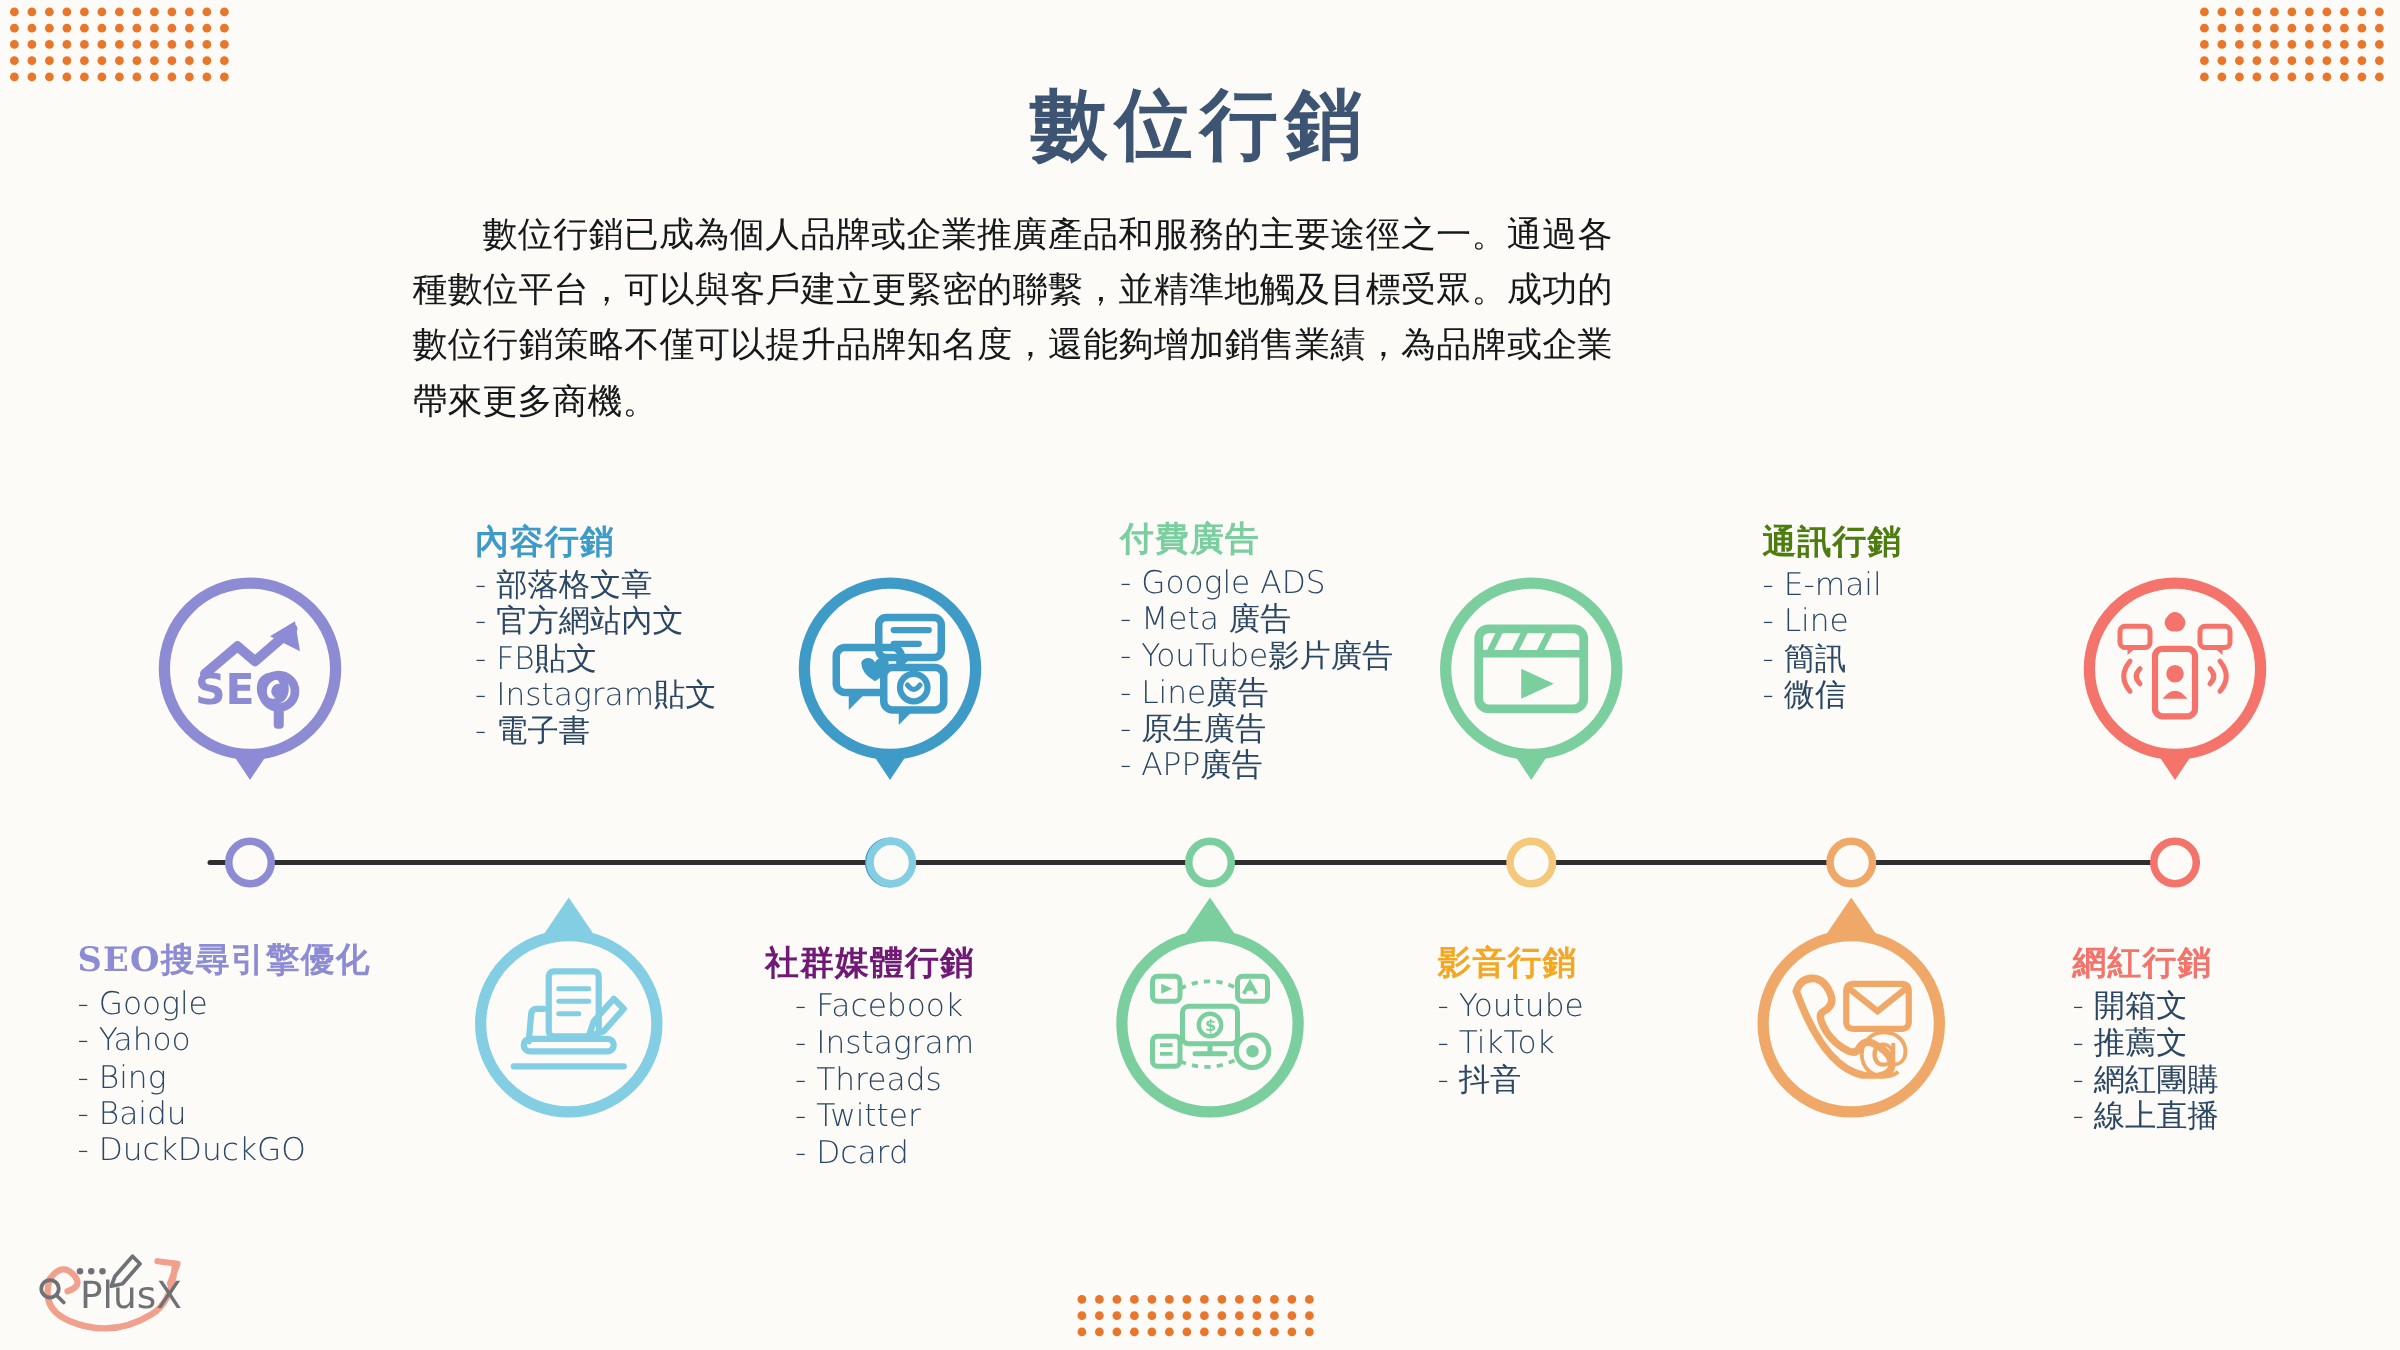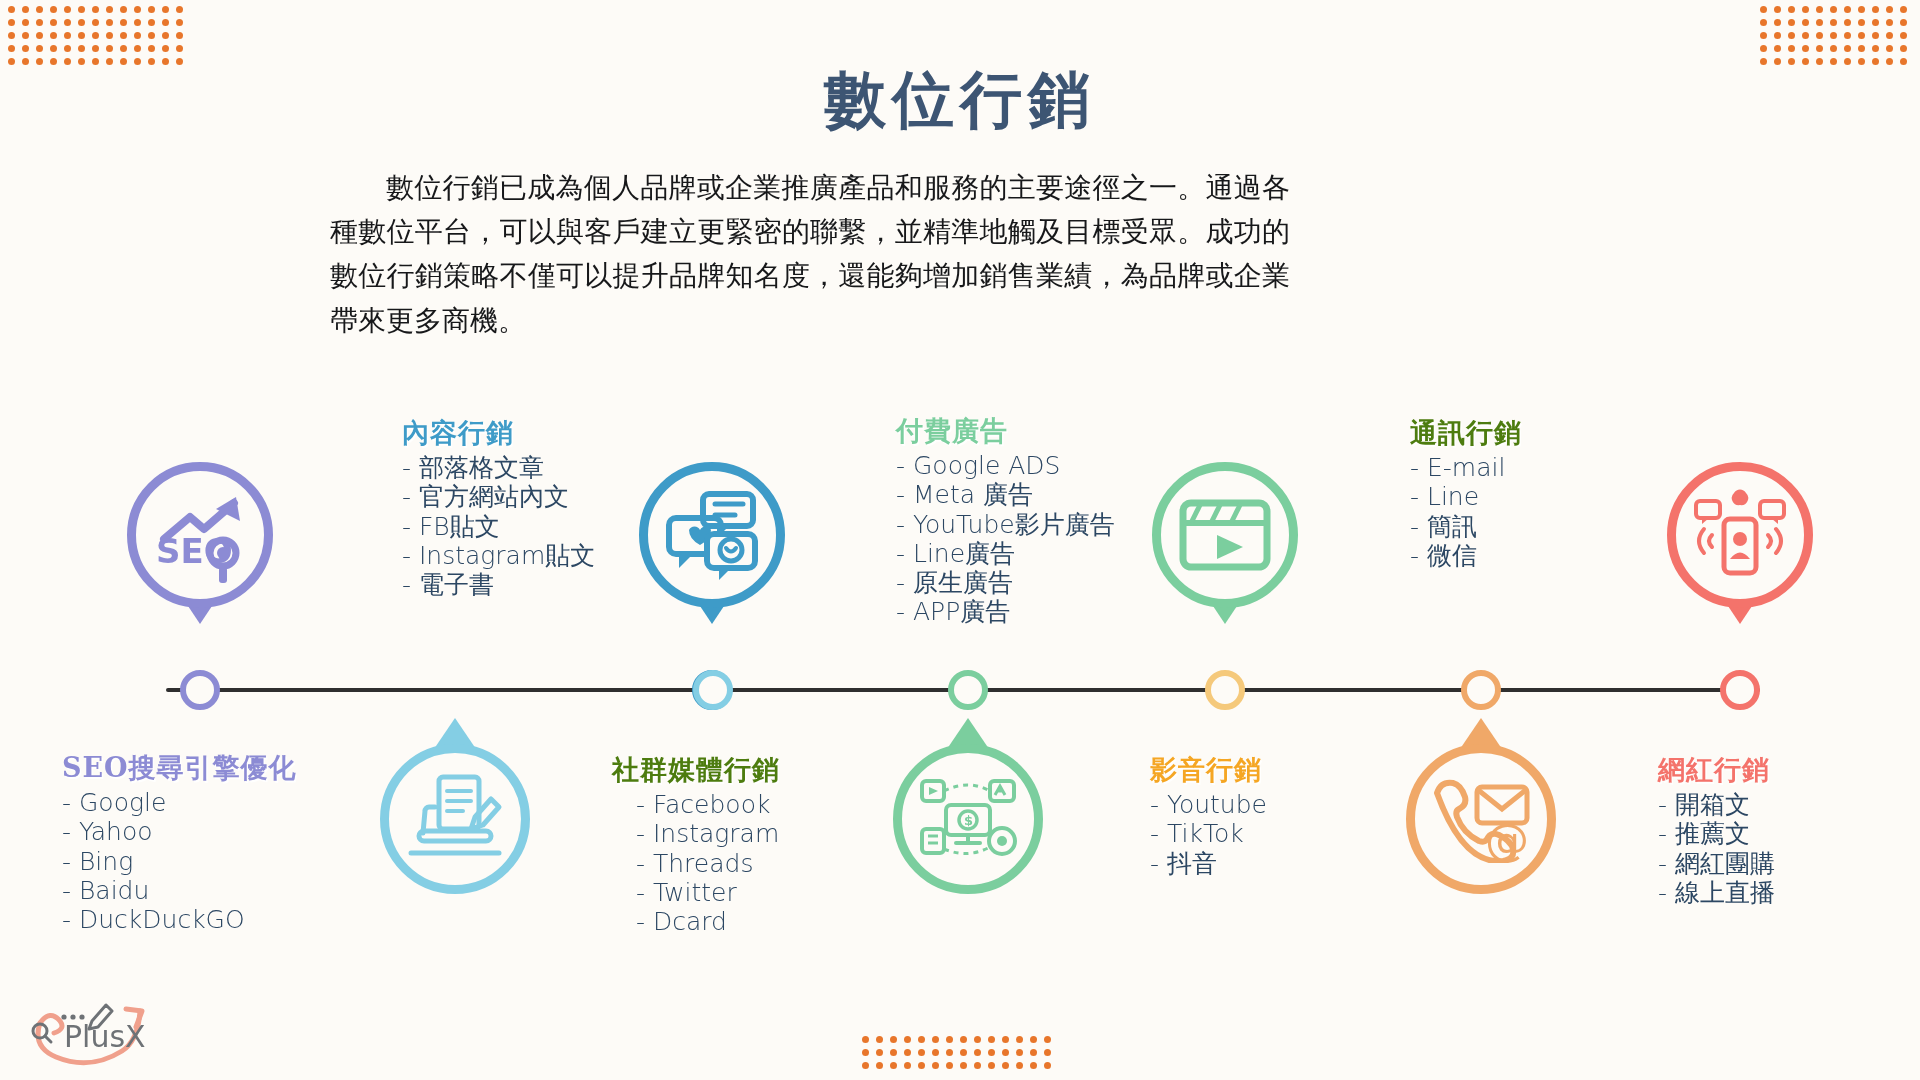--- a/index.html
+++ b/index.html
@@ -332,21 +332,21 @@
         <path d="M16 64 L16 78 L30 64" fill="currentColor"></path>
         <path d="M26 40 a6 6 0 0 1 11 0 a6 6 0 0 1 11 0 q0 9 -11 15 q-11 -6 -11 -15 z" fill="currentColor"></path>
         <rect x="44" y="44" width="48" height="34" rx="7" fill="#FDFBF7" stroke="currentColor" stroke-width="6"></rect>
         <path d="M56 78 L56 90 L68 78" fill="currentColor"></path>
         <circle cx="68" cy="60" r="11" fill="none" stroke="currentColor" stroke-width="5"></circle>
         <path d="M63 58 q5 7 10 0" fill="none" stroke="currentColor" stroke-width="4" stroke-linecap="round"></path>
       </svg>
     </div>
   </div>
   <div class="node" style="left: 712px; top: 690px; border-color: rgb(62, 155, 200);"></div>
-  <div class="block indent" style="left: 378px; top: 415px; color: rgb(62, 155, 200);">
+  <div class="block indent" style="left: 356px; top: 415px; color: rgb(62, 155, 200);">
     <h3 style="padding-left: 24px; color: rgb(62, 155, 200);">內容行銷</h3>
     <ul>
       <li>- 部落格文章</li>
       <li>- 官方網站內文</li>
       <li>- FB貼文</li>
       <li>- Instagram貼文</li>
       <li>- 電子書</li>
     </ul>
   </div>
 
@@ -361,21 +361,21 @@
         <line x1="42" y1="38" x2="58" y2="38" stroke="currentColor" stroke-width="4" stroke-linecap="round"></line>
         <path d="M70 44 L86 26 L94 34 L78 52 L66 56 z" fill="none" stroke="currentColor" stroke-width="5" stroke-linejoin="round"></path>
         <path d="M18 60 L20 38 a4 4 0 0 1 4 -4 L30 34" fill="none" stroke="currentColor" stroke-width="5" stroke-linecap="round"></path>
         <rect x="14" y="58" width="72" height="10" rx="5" fill="none" stroke="currentColor" stroke-width="5"></rect>
         <path d="M6 80 L94 80" stroke="currentColor" stroke-width="5" stroke-linecap="round"></path>
       </svg>
     </div>
   </div>
   <div class="node" style="left: 713px; top: 690px; border-color: rgb(132, 206, 228);"></div>
   <div class="block indent c" style="left: 612px; top: 752px; color: rgb(132, 206, 228);">
-    <h3 style="color: #4d7c0f;">社群媒體行銷</h3>
+    <h3 style="color: #701a75;">社群媒體行銷</h3>
     <ul>
       <li>- Facebook</li>
       <li>- Instagram</li>
       <li>- Threads</li>
       <li>- Twitter</li>
       <li>- Dcard</li>
     </ul>
   </div>
 
   <div class="pin" style="left: 1225px; top: 462px; color: rgb(123, 206, 158);">

